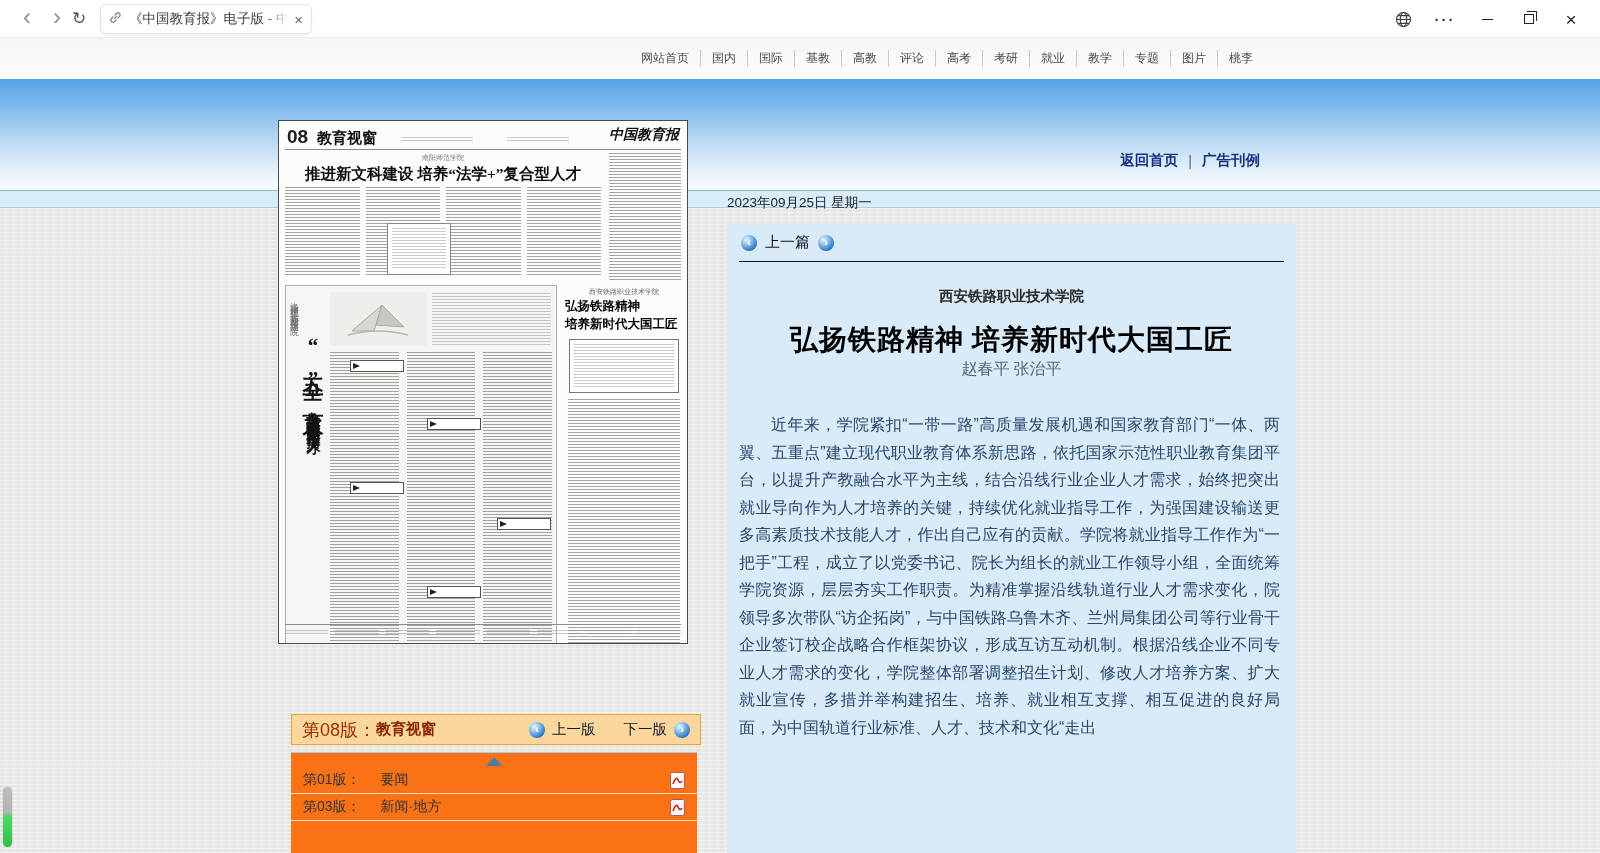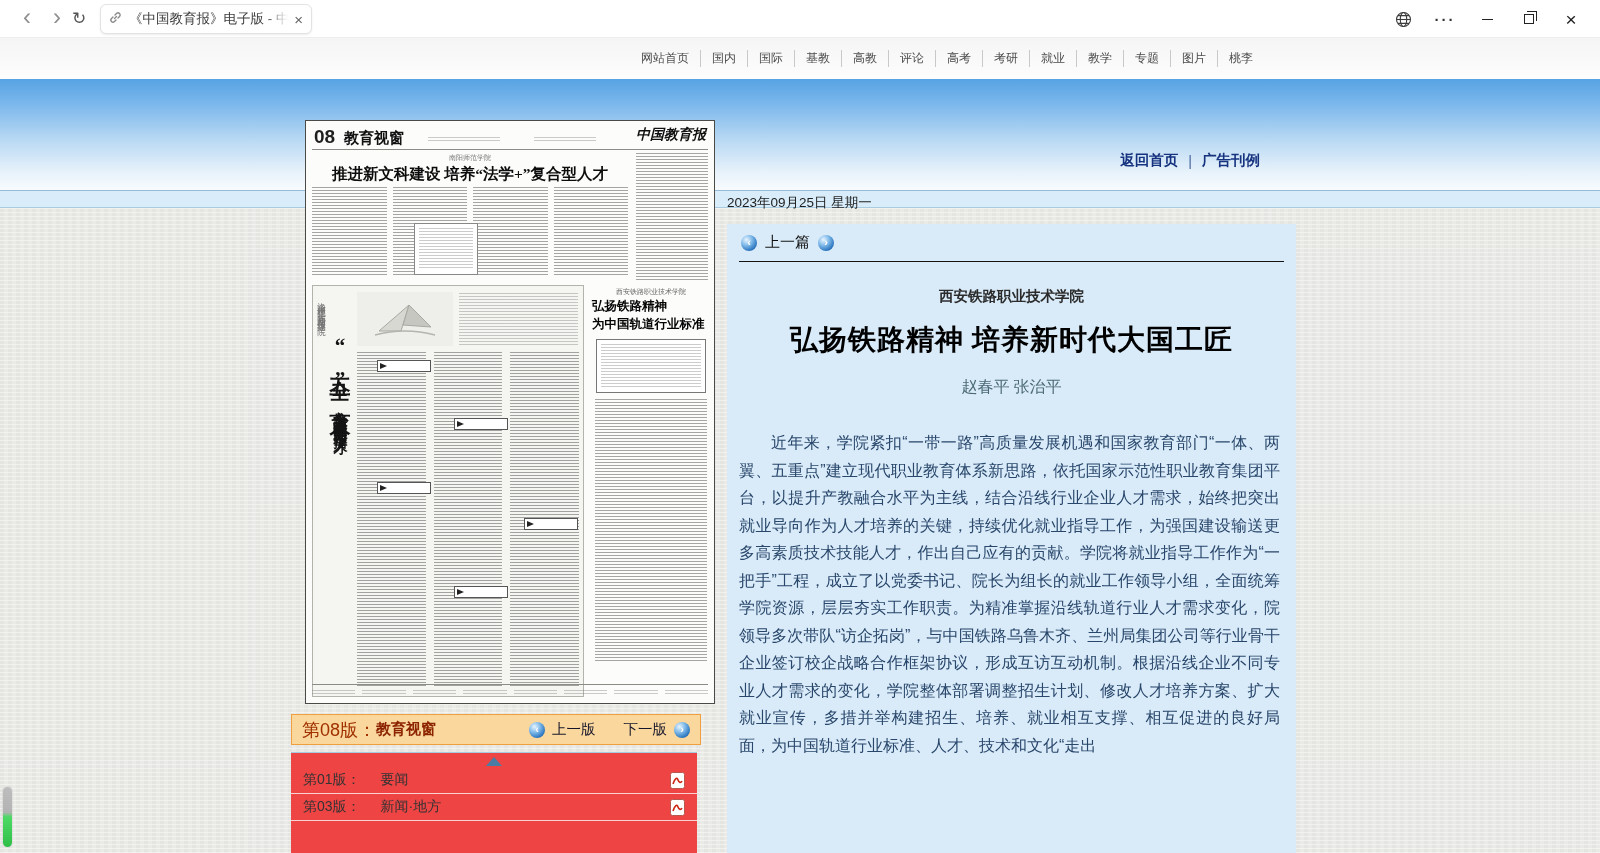--- a/index.html
+++ b/index.html
@@ -41,21 +41,21 @@
   
   .band { position:absolute; top:79px; left:0; width:1600px; height:111px; background:linear-gradient(180deg,#57a3e3 0%,#7ab7ec 22%,#b9d9f3 55%,#e9f3fb 85%,#f8fbfe 100%); }
   .band-links { position:absolute; top:72px; right:340px; display:flex; align-items:center; font-size:14.5px; font-weight:bold; color:#16337f; }
   .band-sep { color:#49679b; font-weight:normal; margin:0 10px; }
 
   
   .date-bar { position:absolute; top:190px; left:0; width:1600px; height:18px; background:#d8ecf9; border-top:1px solid #93bcd6; border-bottom:1px solid #a9cce2; }
   .date-text { position:absolute; left:727px; top:0; line-height:24px; font-size:13.5px; color:#1d1d1d; }
 
   
-  .paper { position:absolute; left:305px; top:120px; width:410px; height:584px; background:#fcfcfa; border:1px solid #4a4a46; overflow:hidden; z-index:20; }
+  .paper { position:absolute; left:278px; top:120px; width:410px; height:524px; background:#fcfcfa; border:1px solid #4a4a46; overflow:hidden; z-index:20; }
   .mt  { background-image:repeating-linear-gradient(180deg, rgba(70,70,70,.48) 0 1px, transparent 1px 3px); }
   .mt-lt { background-image:repeating-linear-gradient(180deg, rgba(120,120,120,.38) 0 1px, transparent 1px 3px); }
   .p-head { position:absolute; left:6px; right:6px; top:4px; height:25px; border-bottom:1px solid #8c8c86; }
   .p-pageno { position:absolute; left:2px; top:1px; font-size:19px; font-weight:bold; color:#1f1f1f; }
   .p-section { position:absolute; left:32px; top:4px; font-size:15px; font-weight:bold; color:#111; }
   .p-head-contact { position:absolute; left:116px; top:12px; width:72px; height:6px; }
   .p-issue { position:absolute; right:112px; top:12px; width:62px; height:5px; }
   .p-masthead { position:absolute; right:2px; top:1px; font-size:14px; font-weight:bold; font-style:italic; color:#101010; }
   .art1 { position:absolute; left:6px; top:32px; width:316px; height:128px; }
   .art1-kicker { text-align:center; font-size:7px; color:#777; }
@@ -87,33 +87,33 @@
   .edition-bar { position:absolute; left:291px; top:714px; width:410px; height:31px; background:#f9d79d; border:1px solid #ef9f40; display:flex; align-items:center; padding:0 10px; z-index:20; }
   .ed-prefix { font-size:18px; color:#a03000; }
   .ed-title { font-size:15px; font-weight:bold; color:#8d2400; }
   .ed-nav { margin-left:auto; display:flex; align-items:center; gap:7px; font-size:14.5px; color:#15152a; }
   .ed-gap { width:14px; }
   .globe { width:16px; height:16px; border-radius:50%; flex:0 0 auto;
     background:radial-gradient(circle at 34% 30%, #e9f5ff 0%, #7db8e8 38%, #2e77c0 72%, #154a85 100%);
     color:#fff; font-weight:bold; font-size:11px; line-height:15px; text-align:center; }
 
   
-  .pages-panel { position:absolute; left:291px; top:752px; width:406px; height:101px; background:#ef4444; border-top:1px solid #a7c9e2; z-index:20; }
+  .pages-panel { position:absolute; left:291px; top:752px; width:406px; height:101px; background:#f97316; border-top:1px solid #a7c9e2; z-index:20; }
   .tri-up { width:0; height:0; border-left:8px solid transparent; border-right:8px solid transparent; border-bottom:9px solid #4b7ca3; margin:4px auto 1px; }
   .prow { height:27px; display:flex; align-items:center; padding:0 12px; font-size:14px; color:#333; border-bottom:1px solid rgba(255,255,255,.75); }
   .prow .pt { margin-left:20px; }
   .pdf-ic { margin-left:auto; display:flex; }
 
   
   .article-panel { position:absolute; left:727px; top:224px; width:569px; height:629px; background:#d9ebf9; overflow:hidden; z-index:20; }
   .a-nav { margin:9px 0 0 14px; display:flex; align-items:center; gap:8px; font-size:15px; color:#101010; }
   .a-rule { margin:9px 12px 0; border-top:1.5px solid #141414; }
   .a-kicker { text-align:center; margin-top:25px; font-size:14.5px; font-weight:bold; color:#2b2b2b; }
   .a-title { text-align:center; margin-top:15px; font-size:28px; font-weight:bold; color:#000; letter-spacing:1px; }
-  .a-byline { text-align:center; margin-top:18px; font-size:16px; color:#4c6a75; }
+  .a-byline { text-align:center; font-size:16px; color:#4c6a75; }
   .a-body { margin:31px 16px 0 12px; font-size:16px; line-height:27.5px; color:#29476b; text-align:justify; }
   .a-body p { text-indent:2em; }
   .a-heading { font-weight:bold; color:#1c3a5e; text-indent:2em; margin:4px 0 4px; font-size:16.5px; }
 
   
   .pill { position:absolute; left:3px; top:787px; width:9px; height:60px; border-radius:5px;
     background:linear-gradient(180deg,#bdbdbd 0%,#b3b3b3 42%,#4cd964 50%,#2fbf47 100%); box-shadow:0 0 2px rgba(0,0,0,.2); z-index:60; }
 </style>
 </head>
 <body>
@@ -204,21 +204,21 @@
     <div class="art1-box">
         <div class="mt-lt" style="height:100%"></div>
       </div>
   </div>
 
   <div class="col-rt mt"></div>
 
   <div class="art2">
     <div class="art2-kicker">西安铁路职业技术学院</div>
     <div class="art2-headline serif">弘扬铁路精神</div>
-    <div class="art2-headline serif">为中国轨道行业标准</div>
+    <div class="art2-headline serif">培养新时代大国工匠</div>
     <div class="art2-box">
         <div class="mt-lt" style="height:100%"></div>
       </div>
     <div class="art2-body mt"></div>
   </div>
 
   <div class="art3">
     <div class="art3-aff vtxt">洛阳师范学院新闻与传播学院</div>
     <div class="art3-vh vtxt serif">
       <span class="big">“五全”育人</span><span>培养高质量新闻传播人才</span>

